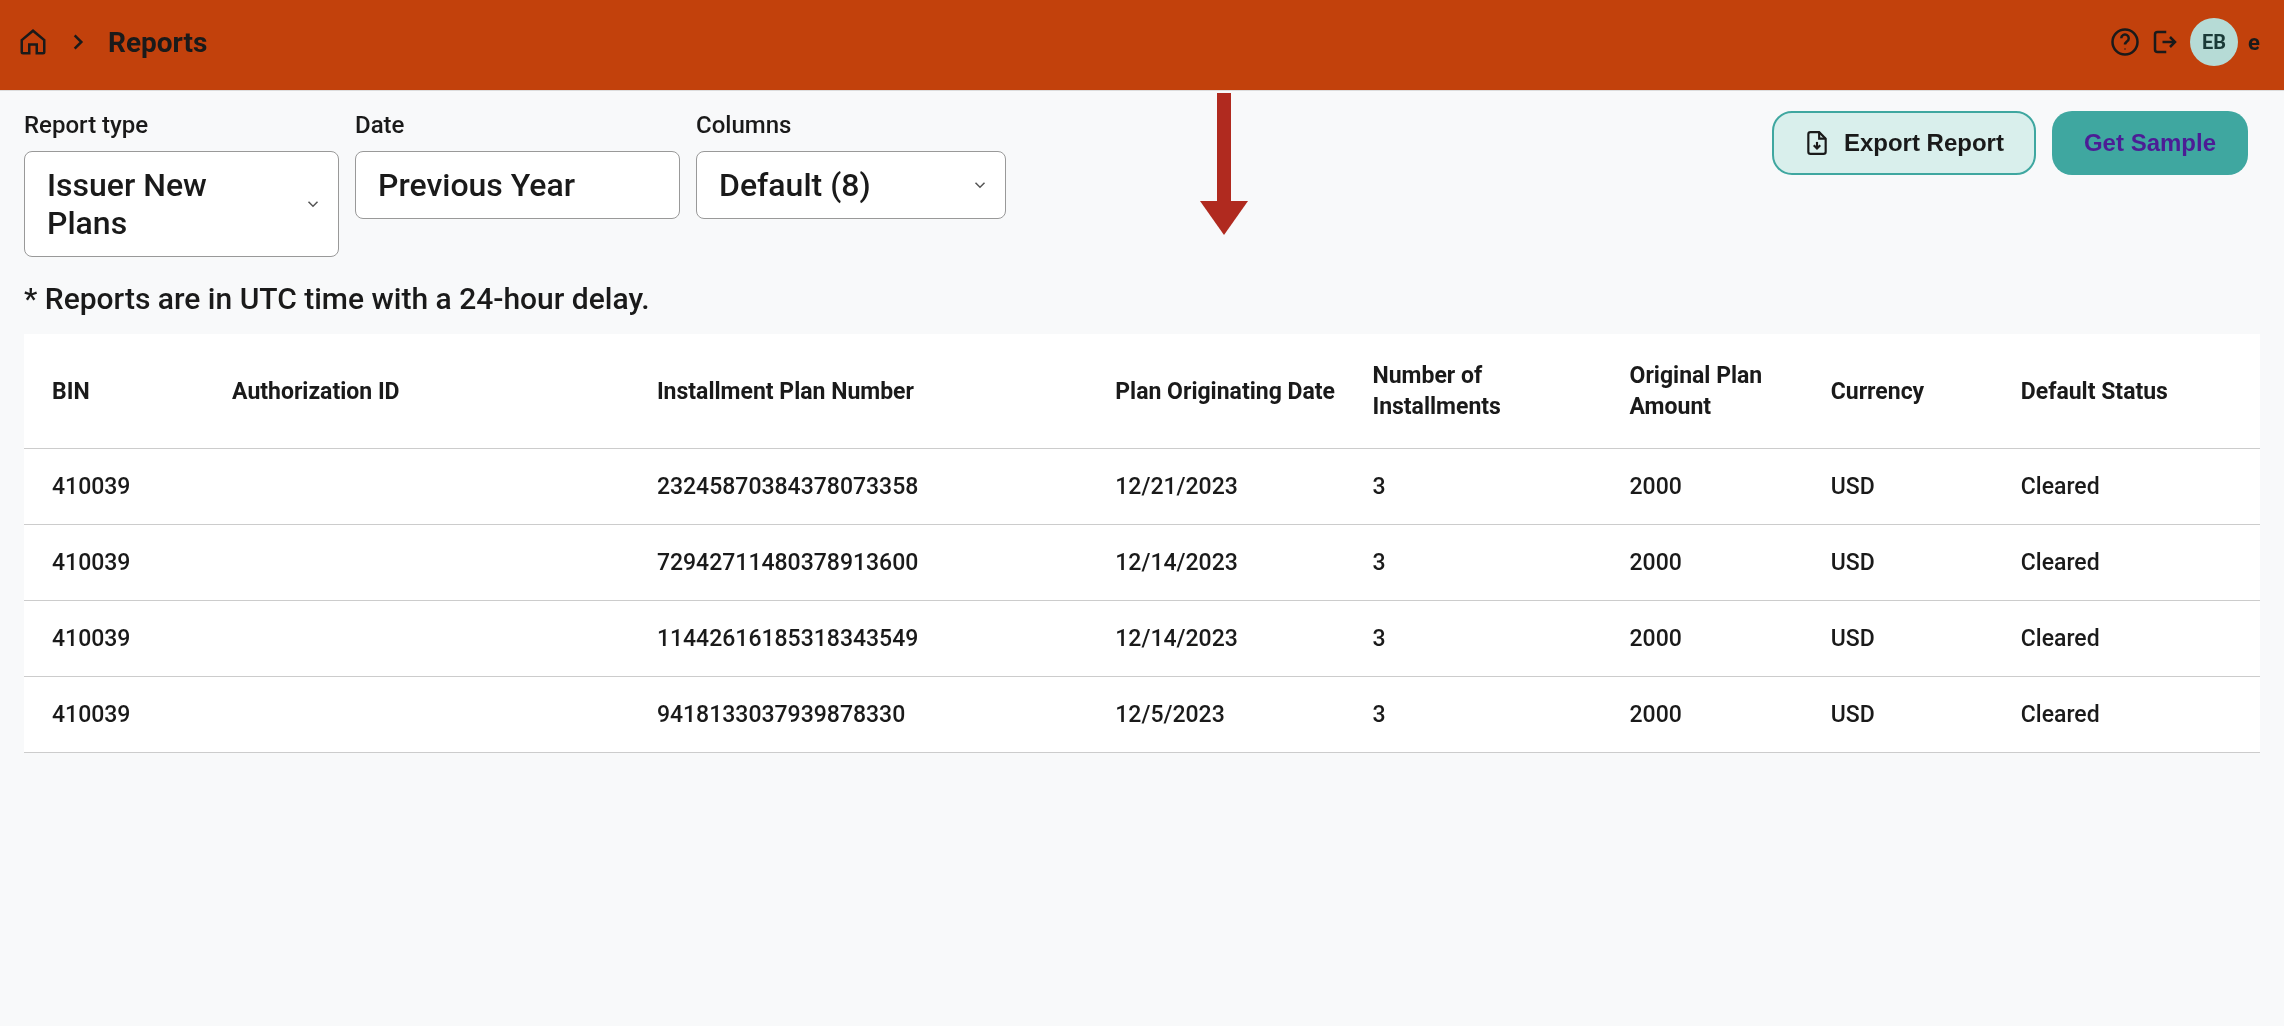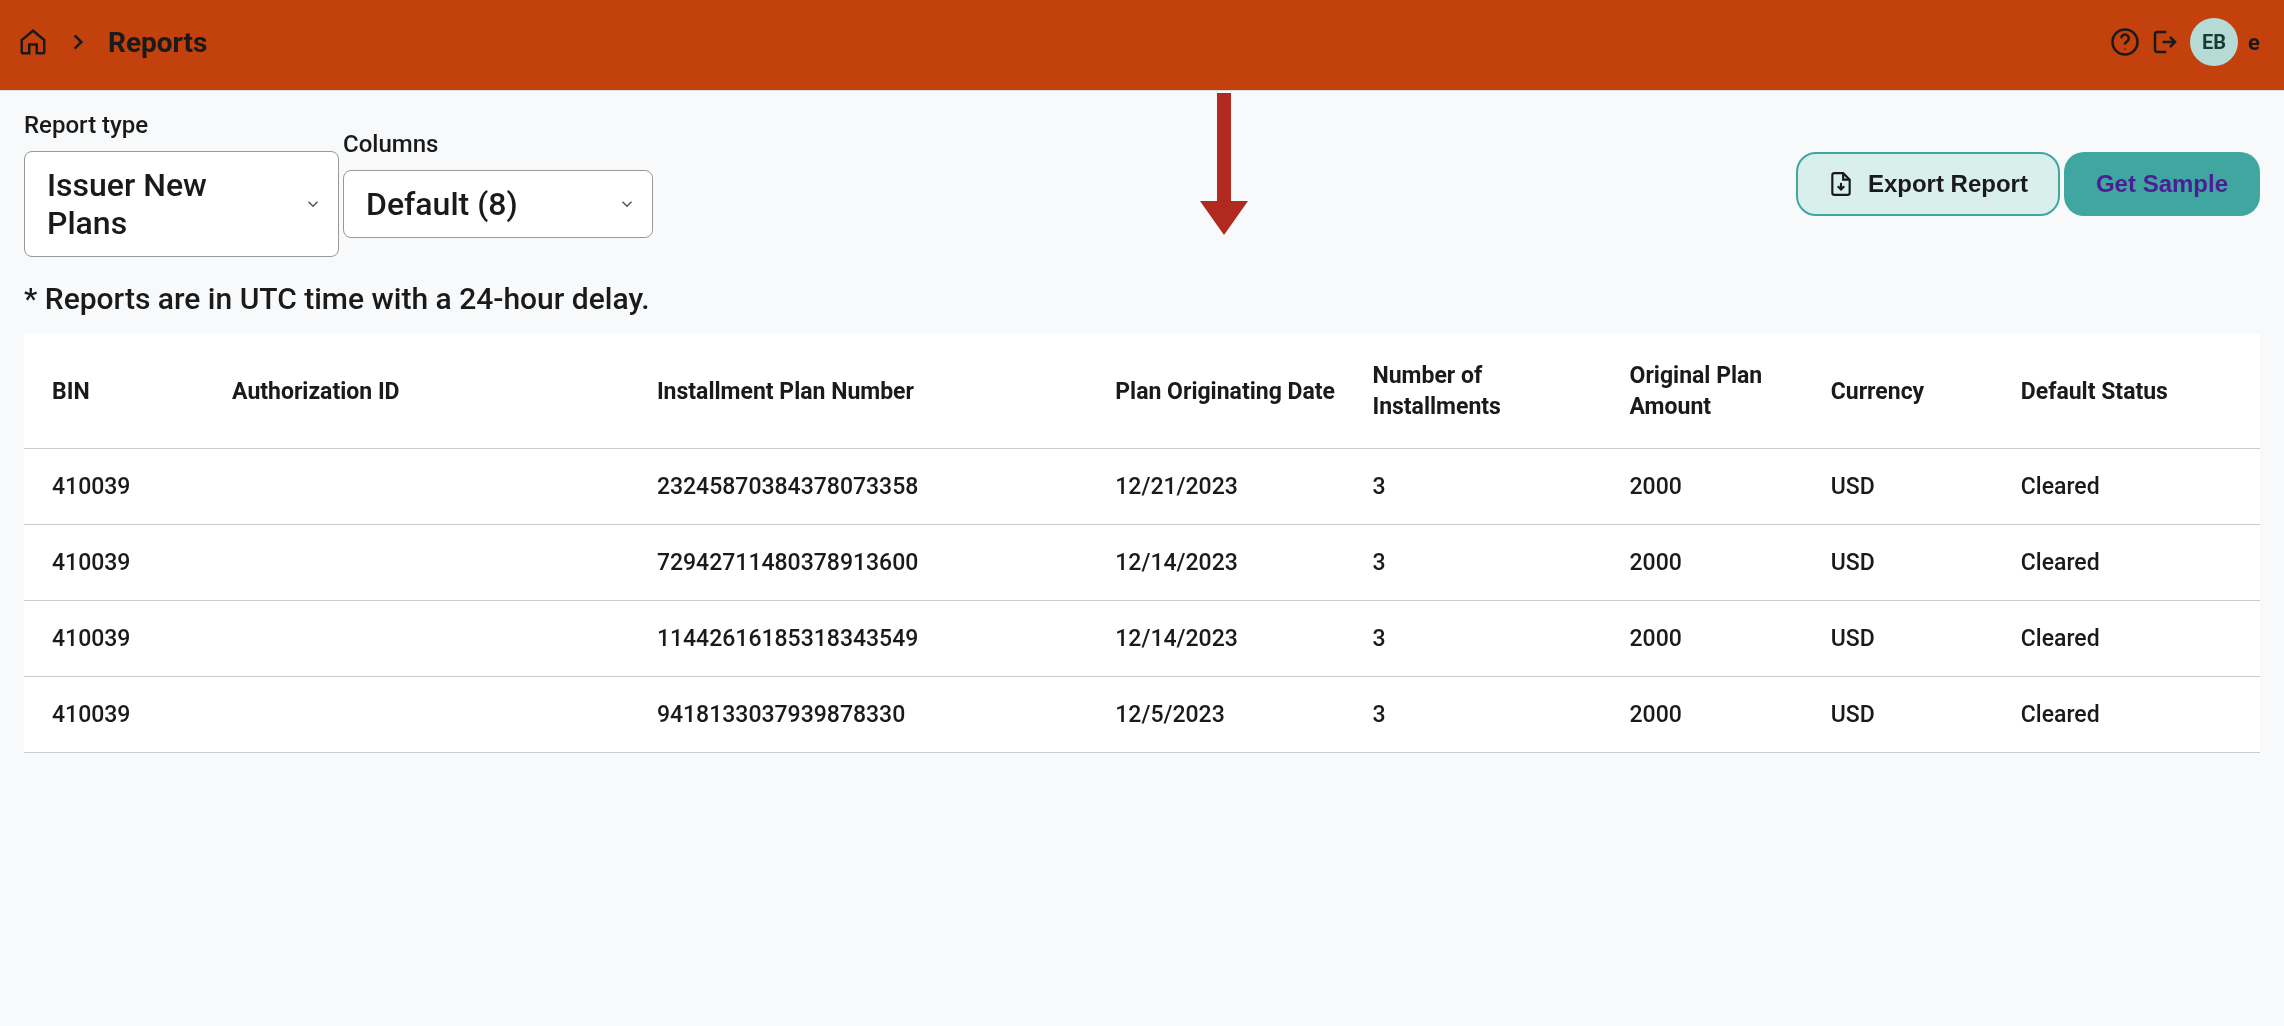--- a/index.html
+++ b/index.html
@@ -69,23 +69,23 @@
       font-size: 20px;
       color: #1a3a38;
     }
     .avatar-extra {
       font-weight: 700;
       font-size: 22px;
       color: #1a1a1a;
     }
     .filters {
       display: flex;
-      align-items: center;
-      gap: 4px;
-      padding: 20px 24px 8px 24px;
+      align-items: flex-start;
+      gap: 16px;
+      padding: 20px 36px 8px 24px;
     }
     .filter-group {
       display: flex;
       flex-direction: column;
     }
     .filter-label {
       font-size: 24px;
       font-weight: 500;
       margin-bottom: 12px;
     }
@@ -242,20 +242,26 @@
   </div>
 
   <div class="filters">
     <div class="filter-group" style="width:315px">
       <label class="filter-label">Report type</label>
       <div class="select-box">
         <span>Issuer New Plans</span>
         <svg class="chevron-down" viewBox="0 0 24 24">
             <polyline points="6 9 12 15 18 9"></polyline>
           </svg>
+      </div>
+    </div>
+    <div class="filter-group" style="width:325px">
+      <label class="filter-label">Date</label>
+      <div class="select-box">
+        <span>Previous Year</span>
       </div>
     </div>
     <div class="filter-group" style="width:310px">
       <label class="filter-label">Columns</label>
       <div class="select-box">
         <span>Default (8)</span>
         <svg class="chevron-down" viewBox="0 0 24 24">
             <polyline points="6 9 12 15 18 9"></polyline>
           </svg>
       </div>

